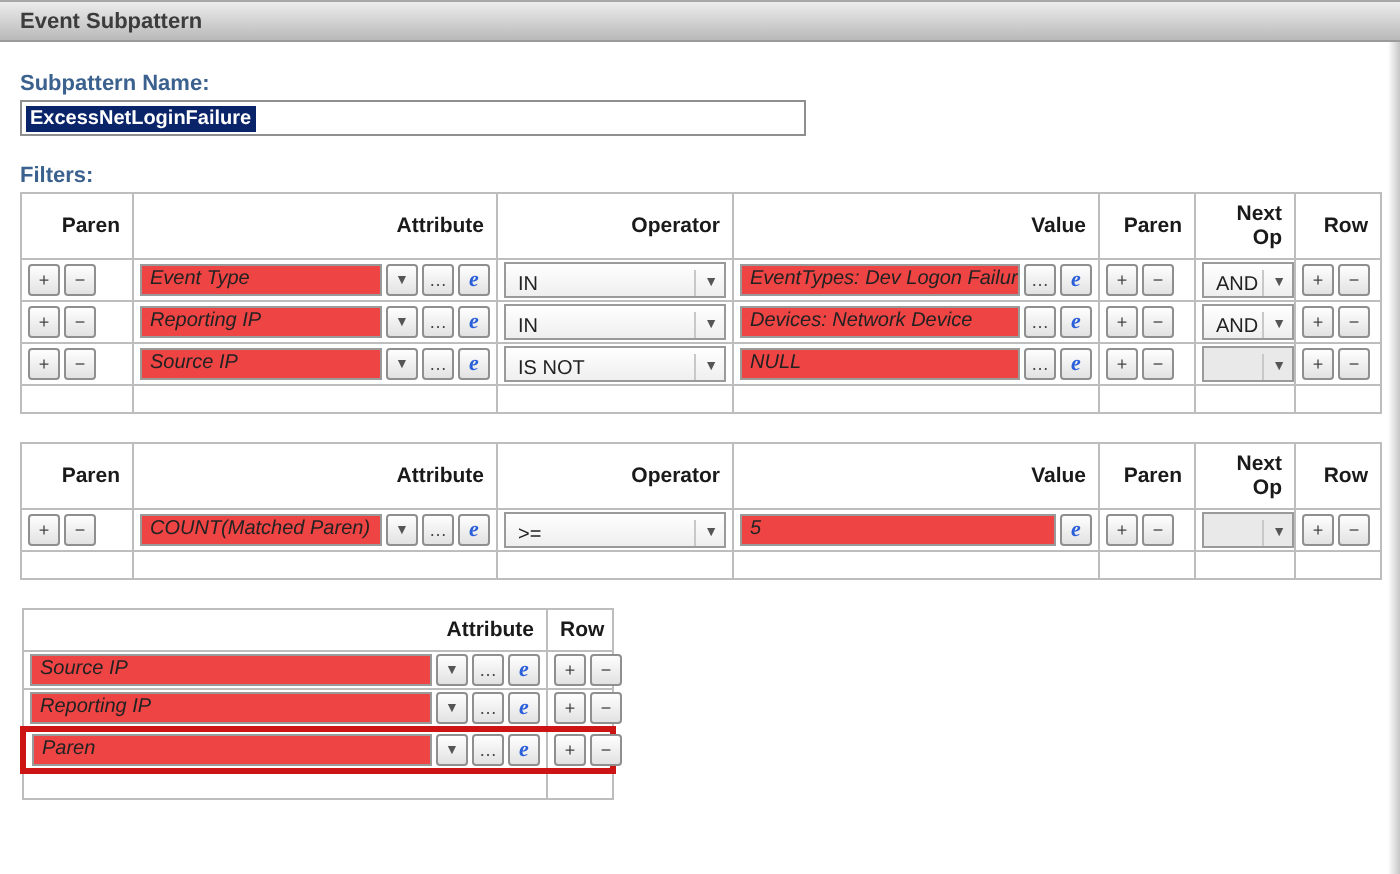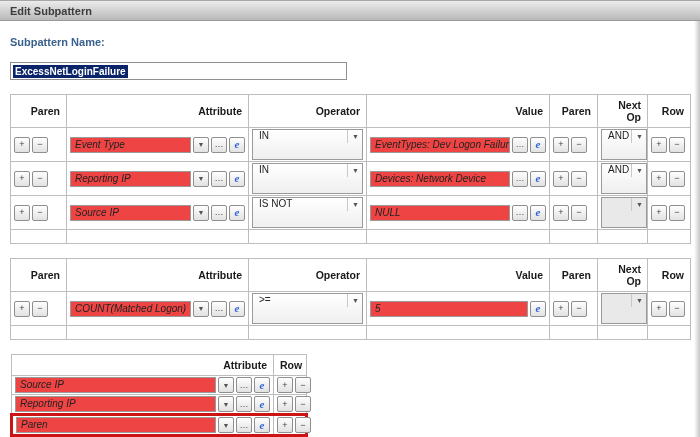--- a/index.html
+++ b/index.html
@@ -23,21 +23,21 @@
   }
   .right-shadow {
     position: absolute; top: 21px; right: 0; width: 6px; bottom: 0;
     background: linear-gradient(to right, #ffffff, #c6c6c6);
   }
   .content { padding: 15px 16px 0 10px; }
   .section-label {
     font-size: 11px; font-weight: bold; color: #3b618e;
   }
   .name-input {
-    margin-top: 14px; width: 337px; height: 18px;
+    margin-top: 2px; width: 393px; height: 18px;
     border: 1px solid #8f8f8f; background: #fff;
     display: flex; align-items: center; padding: 0 2px;
   }
   .selected-text {
     font-size: 10px; font-weight: bold;
     background: #0a246a; color: #ffffff; padding: 1px 2px;
     white-space: nowrap;
   }
   .sec { margin-top: 14px; }
   table.grid { border-collapse: collapse; table-layout: fixed; background: #fff; margin-top: 2px; }
@@ -61,50 +61,296 @@
     background: linear-gradient(#fefefe, #e2e2e2);
     padding: 0; cursor: pointer; font-family: "Liberation Sans", sans-serif;
   }
   .mini .glyph { font-size: 9px; color: #444; line-height: 1; }
   .mini .arrow-glyph { font-size: 7px; color: #555; line-height: 1; }
   .mini.e-btn .glyph {
     font-family: "Liberation Serif", serif; font-style: italic; font-weight: bold;
     color: #2b5fd9; font-size: 11px;
   }
   .select {
-    height: 31px; border: 1px solid #9a9a9a;
+    height: 18px; border: 1px solid #9a9a9a;
     background: linear-gradient(#ffffff, #efefef);
-    display: flex; align-items: flex-start; justify-content: space-between;
+    display: flex; align-items: flex-end; justify-content: space-between;
     padding: 0 3px 0 6px; font-size: 10px; color: #222; cursor: pointer;
   }
   .select.disabled { background: #e9e9e9; }
   .sel-arrow {
     font-size: 7px; color: #555; border-left: 1px solid #c8c8c8;
     padding-left: 4px; height: 13px; display: flex; align-items: center;
   }
   .nextop { width: 46px; margin: 0 auto; }
   tr.filler td { height: 14px; }
   tr.highlight td {
     border-top: 3px solid #cc1414;
     border-bottom: 3px solid #cc1414;
   }
   tr.highlight td:first-child { border-left: 3px solid #cc1414; }
   tr.highlight td:last-child { border-right: 3px solid #cc1414; }
 </style>
 </head>
 <body>
 
-<div class="titlebar">Edit Subpattern</div>
+<div class="titlebar">Event Subpattern</div>
 <div class="right-shadow"></div>
 
 <div class="content">
 
   <div class="section-label">Subpattern Name:</div>
   <div class="name-input">
     <span class="selected-text">ExcessNetLoginFailure</span>
+  </div>
+
+  <div class="sec">
+    <div class="section-label">Filters:</div>
+    <table class="grid" style="width:680px">
+      <colgroup>
+        <col style="width:56px">
+          <col style="width:182px">
+          <col style="width:118px">
+        <col style="width:183px">
+          <col style="width:48px">
+          <col style="width:50px">
+          <col style="width:43px">
+      </colgroup>
+      <tbody>
+          <tr>
+        <th>Paren</th>
+        <th>Attribute</th>
+        <th>Operator</th>
+        <th>Value</th>
+        <th>Paren</th>
+        <th>Next Op</th>
+        <th>Row</th>
+      </tr>
+
+      <tr>
+        <td>
+              <div class="cellrow">
+          <button class="mini">
+                  <span class="glyph">+</span>
+                </button>
+          <button class="mini">
+                  <span class="glyph">−</span>
+                </button>
+        </div>
+            </td>
+        <td>
+              <div class="cellrow">
+          <div class="field">Event Type</div>
+          <button class="mini">
+                  <span class="arrow-glyph">▼</span>
+                </button>
+          <button class="mini">
+                  <span class="glyph">…</span>
+                </button>
+          <button class="mini e-btn">
+                  <span class="glyph">e</span>
+                </button>
+        </div>
+            </td>
+        <td>
+              <div class="select">
+          <span>IN</span>
+          <span class="sel-arrow">▼</span>
+        </div>
+            </td>
+        <td>
+              <div class="cellrow">
+          <div class="field">EventTypes: Dev Logon Failure</div>
+          <button class="mini">
+                  <span class="glyph">…</span>
+                </button>
+          <button class="mini e-btn">
+                  <span class="glyph">e</span>
+                </button>
+        </div>
+            </td>
+        <td>
+              <div class="cellrow">
+          <button class="mini">
+                  <span class="glyph">+</span>
+                </button>
+          <button class="mini">
+                  <span class="glyph">−</span>
+                </button>
+        </div>
+            </td>
+        <td>
+              <div class="select nextop">
+          <span>AND</span>
+          <span class="sel-arrow">▼</span>
+        </div>
+            </td>
+        <td>
+              <div class="cellrow">
+          <button class="mini">
+                  <span class="glyph">+</span>
+                </button>
+          <button class="mini">
+                  <span class="glyph">−</span>
+                </button>
+        </div>
+            </td>
+      </tr>
+
+      <tr>
+        <td>
+              <div class="cellrow">
+          <button class="mini">
+                  <span class="glyph">+</span>
+                </button>
+          <button class="mini">
+                  <span class="glyph">−</span>
+                </button>
+        </div>
+            </td>
+        <td>
+              <div class="cellrow">
+          <div class="field">Reporting IP</div>
+          <button class="mini">
+                  <span class="arrow-glyph">▼</span>
+                </button>
+          <button class="mini">
+                  <span class="glyph">…</span>
+                </button>
+          <button class="mini e-btn">
+                  <span class="glyph">e</span>
+                </button>
+        </div>
+            </td>
+        <td>
+              <div class="select">
+          <span>IN</span>
+          <span class="sel-arrow">▼</span>
+        </div>
+            </td>
+        <td>
+              <div class="cellrow">
+          <div class="field">Devices: Network Device</div>
+          <button class="mini">
+                  <span class="glyph">…</span>
+                </button>
+          <button class="mini e-btn">
+                  <span class="glyph">e</span>
+                </button>
+        </div>
+            </td>
+        <td>
+              <div class="cellrow">
+          <button class="mini">
+                  <span class="glyph">+</span>
+                </button>
+          <button class="mini">
+                  <span class="glyph">−</span>
+                </button>
+        </div>
+            </td>
+        <td>
+              <div class="select nextop">
+          <span>AND</span>
+          <span class="sel-arrow">▼</span>
+        </div>
+            </td>
+        <td>
+              <div class="cellrow">
+          <button class="mini">
+                  <span class="glyph">+</span>
+                </button>
+          <button class="mini">
+                  <span class="glyph">−</span>
+                </button>
+        </div>
+            </td>
+      </tr>
+
+      <tr>
+        <td>
+              <div class="cellrow">
+          <button class="mini">
+                  <span class="glyph">+</span>
+                </button>
+          <button class="mini">
+                  <span class="glyph">−</span>
+                </button>
+        </div>
+            </td>
+        <td>
+              <div class="cellrow">
+          <div class="field">Source IP</div>
+          <button class="mini">
+                  <span class="arrow-glyph">▼</span>
+                </button>
+          <button class="mini">
+                  <span class="glyph">…</span>
+                </button>
+          <button class="mini e-btn">
+                  <span class="glyph">e</span>
+                </button>
+        </div>
+            </td>
+        <td>
+              <div class="select">
+          <span>IS NOT</span>
+          <span class="sel-arrow">▼</span>
+        </div>
+            </td>
+        <td>
+              <div class="cellrow">
+          <div class="field">NULL</div>
+          <button class="mini">
+                  <span class="glyph">…</span>
+                </button>
+          <button class="mini e-btn">
+                  <span class="glyph">e</span>
+                </button>
+        </div>
+            </td>
+        <td>
+              <div class="cellrow">
+          <button class="mini">
+                  <span class="glyph">+</span>
+                </button>
+          <button class="mini">
+                  <span class="glyph">−</span>
+                </button>
+        </div>
+            </td>
+        <td>
+              <div class="select nextop disabled">
+          <span></span>
+          <span class="sel-arrow">▼</span>
+        </div>
+            </td>
+        <td>
+              <div class="cellrow">
+          <button class="mini">
+                  <span class="glyph">+</span>
+                </button>
+          <button class="mini">
+                  <span class="glyph">−</span>
+                </button>
+        </div>
+            </td>
+      </tr>
+
+      <tr class="filler">
+        <td></td>
+            <td></td>
+            <td></td>
+            <td></td>
+            <td></td>
+            <td></td>
+            <td></td>
+      </tr>
+    </tbody>
+      </table>
   </div>
 
   <div class="sec">
     <table class="grid" style="width:680px">
       <colgroup>
         <col style="width:56px">
           <col style="width:182px">
           <col style="width:118px">
         <col style="width:183px">
           <col style="width:48px">
@@ -128,266 +374,21 @@
           <button class="mini">
                   <span class="glyph">+</span>
                 </button>
           <button class="mini">
                   <span class="glyph">−</span>
                 </button>
         </div>
             </td>
         <td>
               <div class="cellrow">
-          <div class="field">Event Type</div>
-          <button class="mini">
-                  <span class="arrow-glyph">▼</span>
-                </button>
-          <button class="mini">
-                  <span class="glyph">…</span>
-                </button>
-          <button class="mini e-btn">
-                  <span class="glyph">e</span>
-                </button>
-        </div>
-            </td>
-        <td>
-              <div class="select">
-          <span>IN</span>
-          <span class="sel-arrow">▼</span>
-        </div>
-            </td>
-        <td>
-              <div class="cellrow">
-          <div class="field">EventTypes: Dev Logon Failure</div>
-          <button class="mini">
-                  <span class="glyph">…</span>
-                </button>
-          <button class="mini e-btn">
-                  <span class="glyph">e</span>
-                </button>
-        </div>
-            </td>
-        <td>
-              <div class="cellrow">
-          <button class="mini">
-                  <span class="glyph">+</span>
-                </button>
-          <button class="mini">
-                  <span class="glyph">−</span>
-                </button>
-        </div>
-            </td>
-        <td>
-              <div class="select nextop">
-          <span>AND</span>
-          <span class="sel-arrow">▼</span>
-        </div>
-            </td>
-        <td>
-              <div class="cellrow">
-          <button class="mini">
-                  <span class="glyph">+</span>
-                </button>
-          <button class="mini">
-                  <span class="glyph">−</span>
-                </button>
-        </div>
-            </td>
-      </tr>
-
-      <tr>
-        <td>
-              <div class="cellrow">
-          <button class="mini">
-                  <span class="glyph">+</span>
-                </button>
-          <button class="mini">
-                  <span class="glyph">−</span>
-                </button>
-        </div>
-            </td>
-        <td>
-              <div class="cellrow">
-          <div class="field">Reporting IP</div>
-          <button class="mini">
-                  <span class="arrow-glyph">▼</span>
-                </button>
-          <button class="mini">
-                  <span class="glyph">…</span>
-                </button>
-          <button class="mini e-btn">
-                  <span class="glyph">e</span>
-                </button>
-        </div>
-            </td>
-        <td>
-              <div class="select">
-          <span>IN</span>
-          <span class="sel-arrow">▼</span>
-        </div>
-            </td>
-        <td>
-              <div class="cellrow">
-          <div class="field">Devices: Network Device</div>
-          <button class="mini">
-                  <span class="glyph">…</span>
-                </button>
-          <button class="mini e-btn">
-                  <span class="glyph">e</span>
-                </button>
-        </div>
-            </td>
-        <td>
-              <div class="cellrow">
-          <button class="mini">
-                  <span class="glyph">+</span>
-                </button>
-          <button class="mini">
-                  <span class="glyph">−</span>
-                </button>
-        </div>
-            </td>
-        <td>
-              <div class="select nextop">
-          <span>AND</span>
-          <span class="sel-arrow">▼</span>
-        </div>
-            </td>
-        <td>
-              <div class="cellrow">
-          <button class="mini">
-                  <span class="glyph">+</span>
-                </button>
-          <button class="mini">
-                  <span class="glyph">−</span>
-                </button>
-        </div>
-            </td>
-      </tr>
-
-      <tr>
-        <td>
-              <div class="cellrow">
-          <button class="mini">
-                  <span class="glyph">+</span>
-                </button>
-          <button class="mini">
-                  <span class="glyph">−</span>
-                </button>
-        </div>
-            </td>
-        <td>
-              <div class="cellrow">
-          <div class="field">Source IP</div>
-          <button class="mini">
-                  <span class="arrow-glyph">▼</span>
-                </button>
-          <button class="mini">
-                  <span class="glyph">…</span>
-                </button>
-          <button class="mini e-btn">
-                  <span class="glyph">e</span>
-                </button>
-        </div>
-            </td>
-        <td>
-              <div class="select">
-          <span>IS NOT</span>
-          <span class="sel-arrow">▼</span>
-        </div>
-            </td>
-        <td>
-              <div class="cellrow">
-          <div class="field">NULL</div>
-          <button class="mini">
-                  <span class="glyph">…</span>
-                </button>
-          <button class="mini e-btn">
-                  <span class="glyph">e</span>
-                </button>
-        </div>
-            </td>
-        <td>
-              <div class="cellrow">
-          <button class="mini">
-                  <span class="glyph">+</span>
-                </button>
-          <button class="mini">
-                  <span class="glyph">−</span>
-                </button>
-        </div>
-            </td>
-        <td>
-              <div class="select nextop disabled">
-          <span></span>
-          <span class="sel-arrow">▼</span>
-        </div>
-            </td>
-        <td>
-              <div class="cellrow">
-          <button class="mini">
-                  <span class="glyph">+</span>
-                </button>
-          <button class="mini">
-                  <span class="glyph">−</span>
-                </button>
-        </div>
-            </td>
-      </tr>
-
-      <tr class="filler">
-        <td></td>
-            <td></td>
-            <td></td>
-            <td></td>
-            <td></td>
-            <td></td>
-            <td></td>
-      </tr>
-    </tbody>
-      </table>
-  </div>
-
-  <div class="sec">
-    <table class="grid" style="width:680px">
-      <colgroup>
-        <col style="width:56px">
-          <col style="width:182px">
-          <col style="width:118px">
-        <col style="width:183px">
-          <col style="width:48px">
-          <col style="width:50px">
-          <col style="width:43px">
-      </colgroup>
-      <tbody>
-          <tr>
-        <th>Paren</th>
-        <th>Attribute</th>
-        <th>Operator</th>
-        <th>Value</th>
-        <th>Paren</th>
-        <th>Next Op</th>
-        <th>Row</th>
-      </tr>
-
-      <tr>
-        <td>
-              <div class="cellrow">
-          <button class="mini">
-                  <span class="glyph">+</span>
-                </button>
-          <button class="mini">
-                  <span class="glyph">−</span>
-                </button>
-        </div>
-            </td>
-        <td>
-              <div class="cellrow">
-          <div class="field">COUNT(Matched Logon)</div>
+          <div class="field">COUNT(Matched Paren)</div>
           <button class="mini">
                   <span class="arrow-glyph">▼</span>
                 </button>
           <button class="mini">
                   <span class="glyph">…</span>
                 </button>
           <button class="mini e-btn">
                   <span class="glyph">e</span>
                 </button>
         </div>

